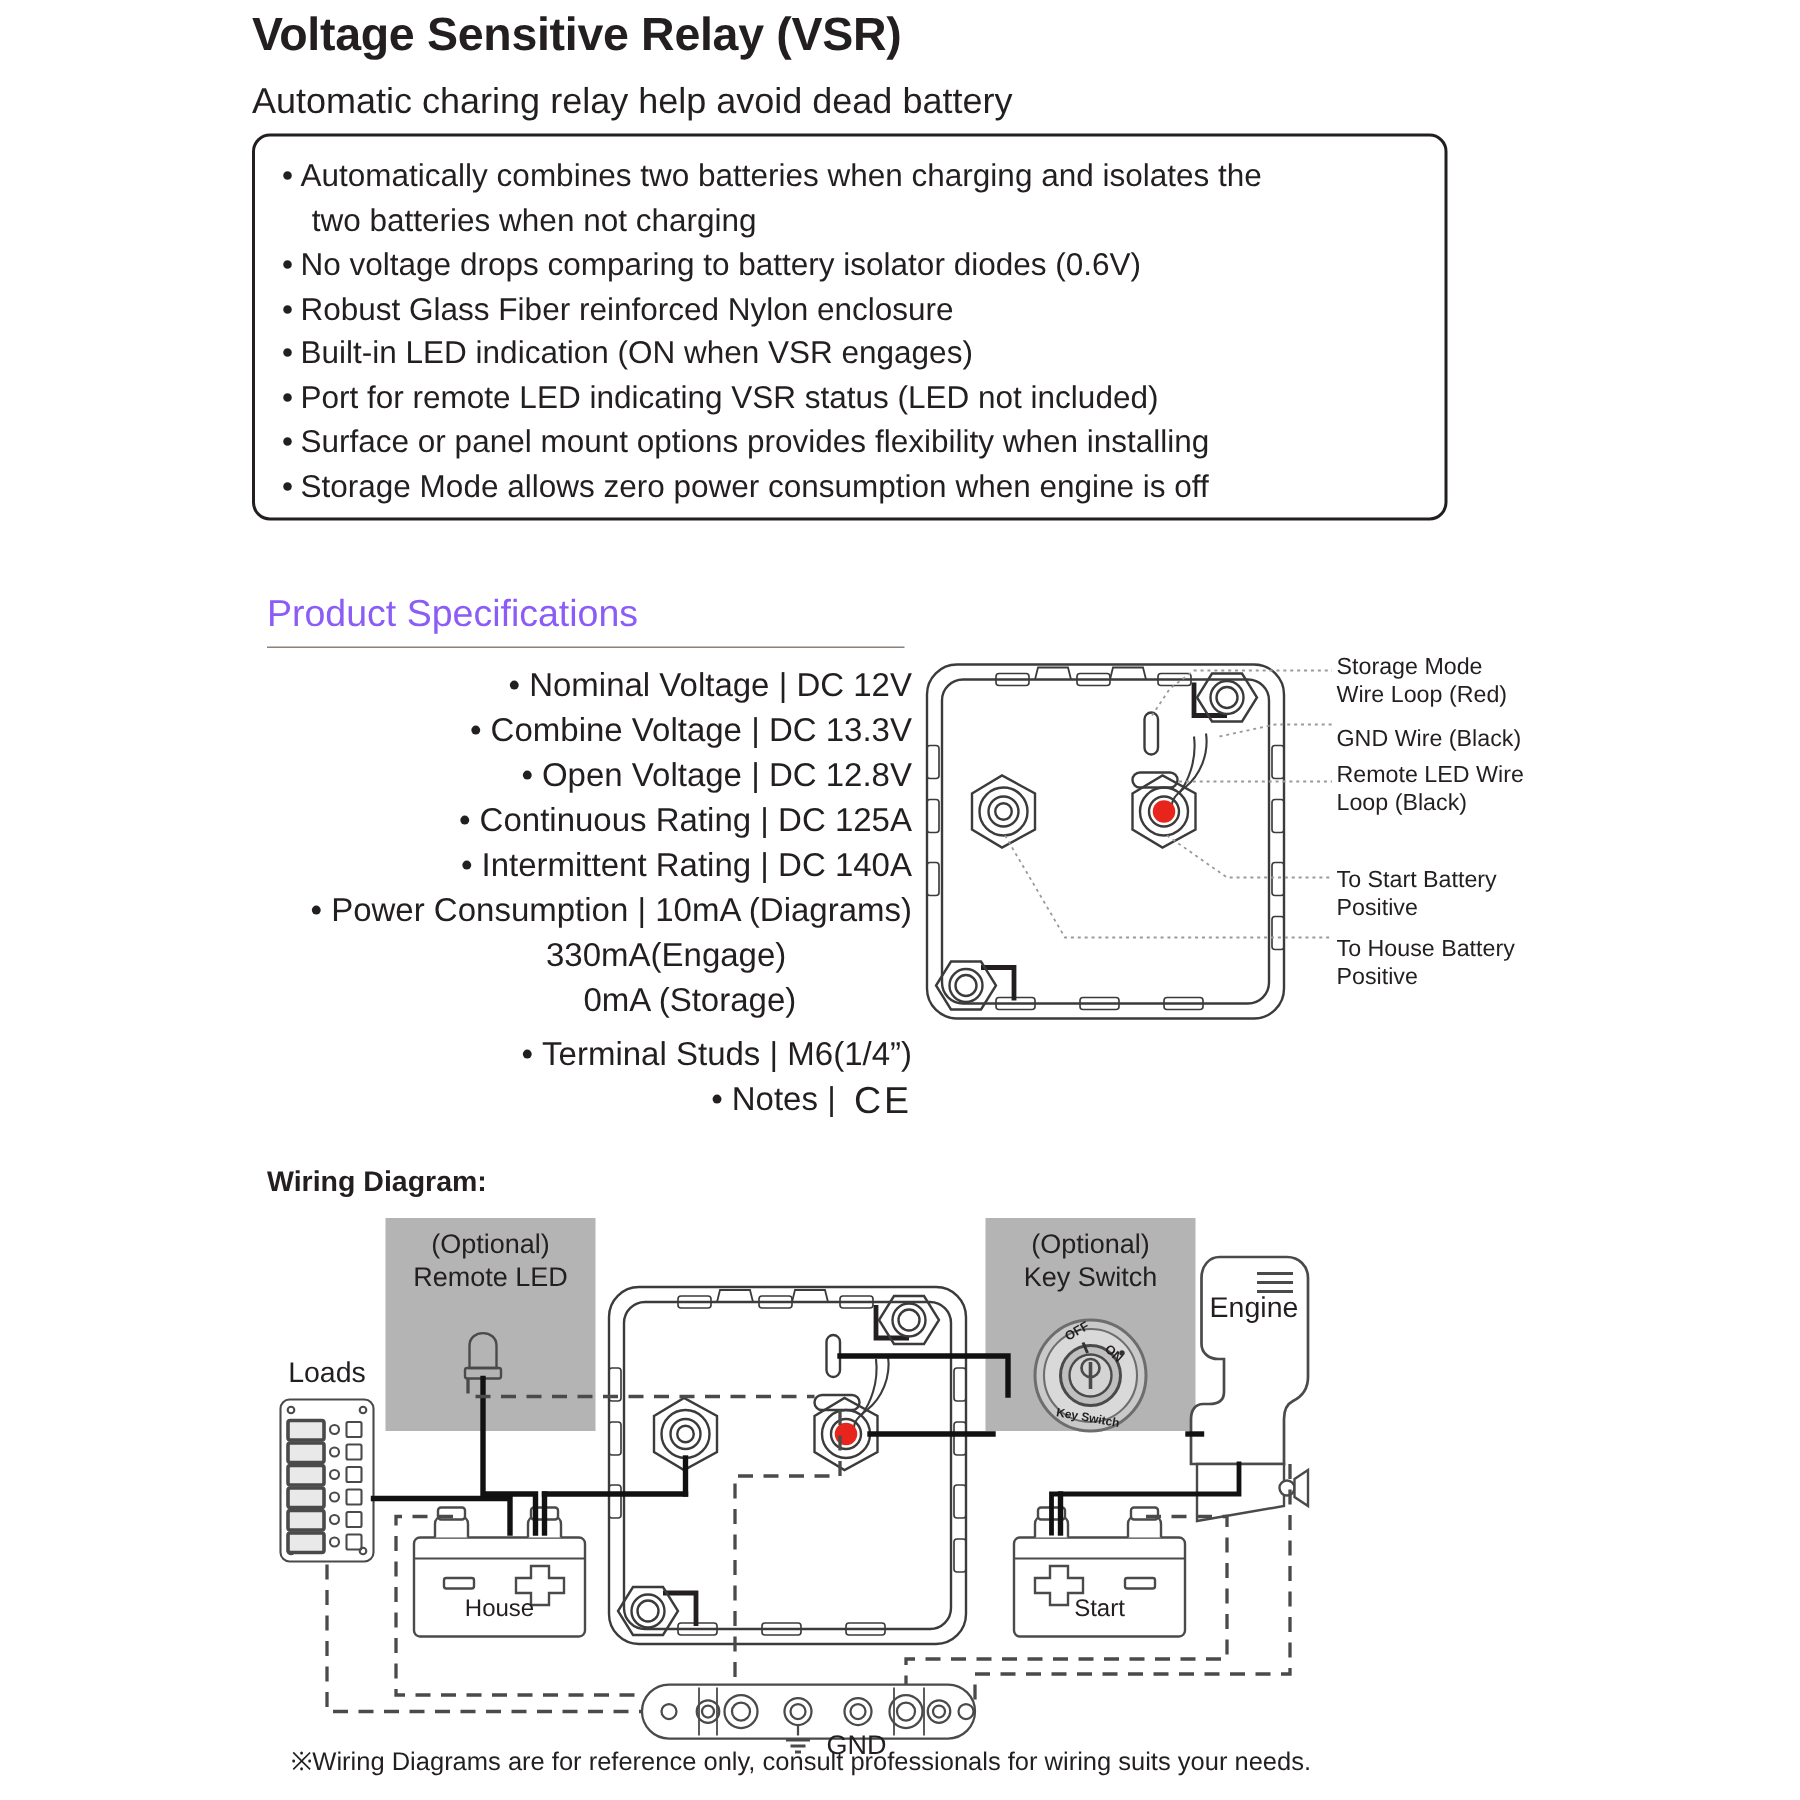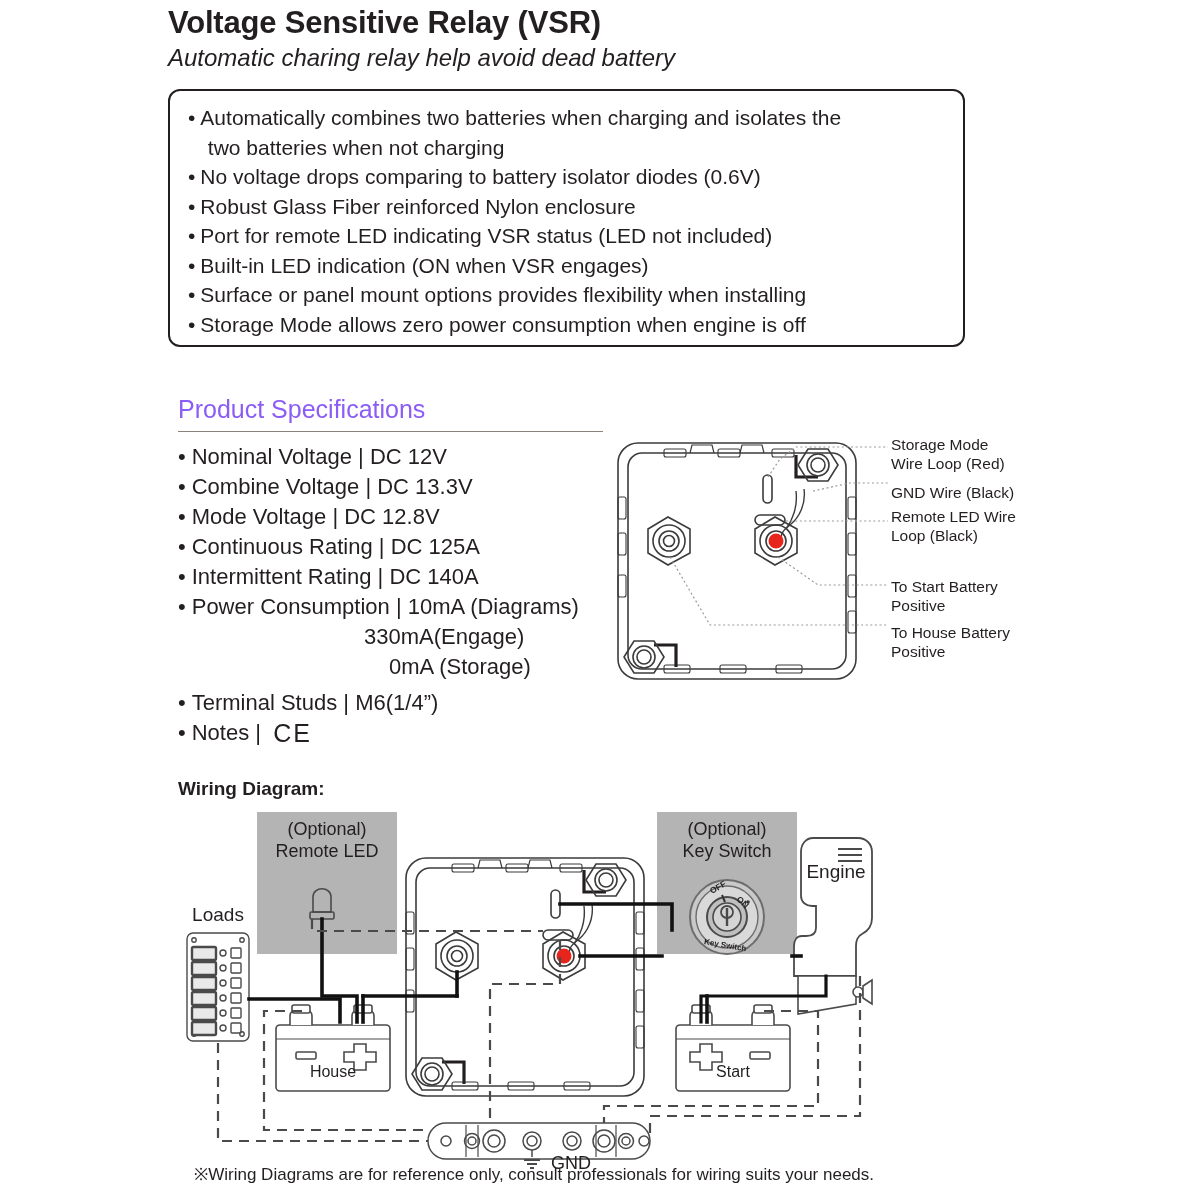--- a/index.html
+++ b/index.html
@@ -13,43 +13,43 @@
   }
   .page{position:relative;width:1196px;height:1200px;}
 
   
   .hdr{position:absolute;left:168px;top:4px;width:840px;}
   .hdr-title{
     font-size:31px;font-weight:bold;letter-spacing:-0.2px;
     line-height:38px;color:#231f20;white-space:nowrap;
   }
   .hdr-sub{
-    font-size:24px;font-style:italic;line-height:32px;
-    color:#231f20;white-space:nowrap;margin-top:0;
+    font-size:24px;line-height:32px;
+    color:#231f20;white-space:nowrap;margin-top:10px;
   }
 
   
   .featbox{
     position:absolute;left:168px;top:89px;width:797px;height:258px;
     border:2.5px solid #231f20;border-radius:12px;box-sizing:border-box;
     padding:12px 1px 0 18px;
   }
   .feat-item{
     font-size:21px;line-height:29.5px;color:#231f20;
     padding-left:14px;text-indent:-14px;white-space:pre-wrap;
   }
   .feat-item .b{margin-right:5px;}
 
   
   .specs{position:absolute;left:178px;top:392px;width:430px;}
   .specs-title{font-size:25px;line-height:34px;color:#8b5cf6;}
   .specs-rule{height:1px;background:#8a8279;margin-top:5px;width:425px;}
   .spec-list{margin-top:10px;}
   .spec-row{
-    font-size:22px;line-height:30px;color:#231f20;white-space:nowrap;
+    font-size:22px;line-height:30px;color:#231f20;white-space:nowrap;text-align:right;
   }
   .spec-row .b{margin-right:6px;}
   .spec-cont{
     font-size:22px;line-height:30px;color:#231f20;white-space:nowrap;
     padding-left:186px;
   }
   .ce{
     display:inline-block;vertical-align:-2px;margin-left:6px;
     font-size:25px;letter-spacing:2px;
   }
@@ -84,22 +84,22 @@
   <div class="hdr">
     <div class="hdr-title">Voltage Sensitive Relay (VSR)</div>
     <div class="hdr-sub">Automatic charing relay help avoid dead battery</div>
   </div>
 
   <div class="featbox">
     <div class="feat-item"><span class="b">•</span><span>Automatically combines two batteries when charging and isolates the
  two batteries when not charging</span></div>
     <div class="feat-item"><span class="b">•</span><span>No voltage drops comparing to battery isolator diodes (0.6V)</span></div>
     <div class="feat-item"><span class="b">•</span><span>Robust Glass Fiber reinforced Nylon enclosure</span></div>
+    <div class="feat-item"><span class="b">•</span><span>Built-in LED indication (ON when VSR engages)</span></div>
     <div class="feat-item"><span class="b">•</span><span>Port for remote LED indicating VSR status (LED not included)</span></div>
-    <div class="feat-item"><span class="b">•</span><span>Built-in LED indication (ON when VSR engages)</span></div>
     <div class="feat-item"><span class="b">•</span><span>Surface or panel mount options provides flexibility when installing</span></div>
     <div class="feat-item"><span class="b">•</span><span>Storage Mode allows zero power consumption when engine is off</span></div>
   </div>
 
   <div class="specs">
     <div class="specs-title">Product Specifications</div>
     <div class="specs-rule"></div>
     <div class="spec-list">
 
       <div class="spec-row">
@@ -108,21 +108,21 @@
         <span>DC 12V</span>
       </div>
 
       <div class="spec-row">
         <span class="b">•</span><span>Combine Voltage</span>
         <span>|</span>
         <span>DC 13.3V</span>
       </div>
 
       <div class="spec-row">
-        <span class="b">•</span><span>Mode Voltage</span>
+        <span class="b">•</span><span>Open Voltage</span>
         <span>|</span>
         <span>DC 12.8V</span>
       </div>
 
       <div class="spec-row">
         <span class="b">•</span><span>Continuous Rating</span>
         <span>|</span>
         <span>DC 125A</span>
       </div>
 

